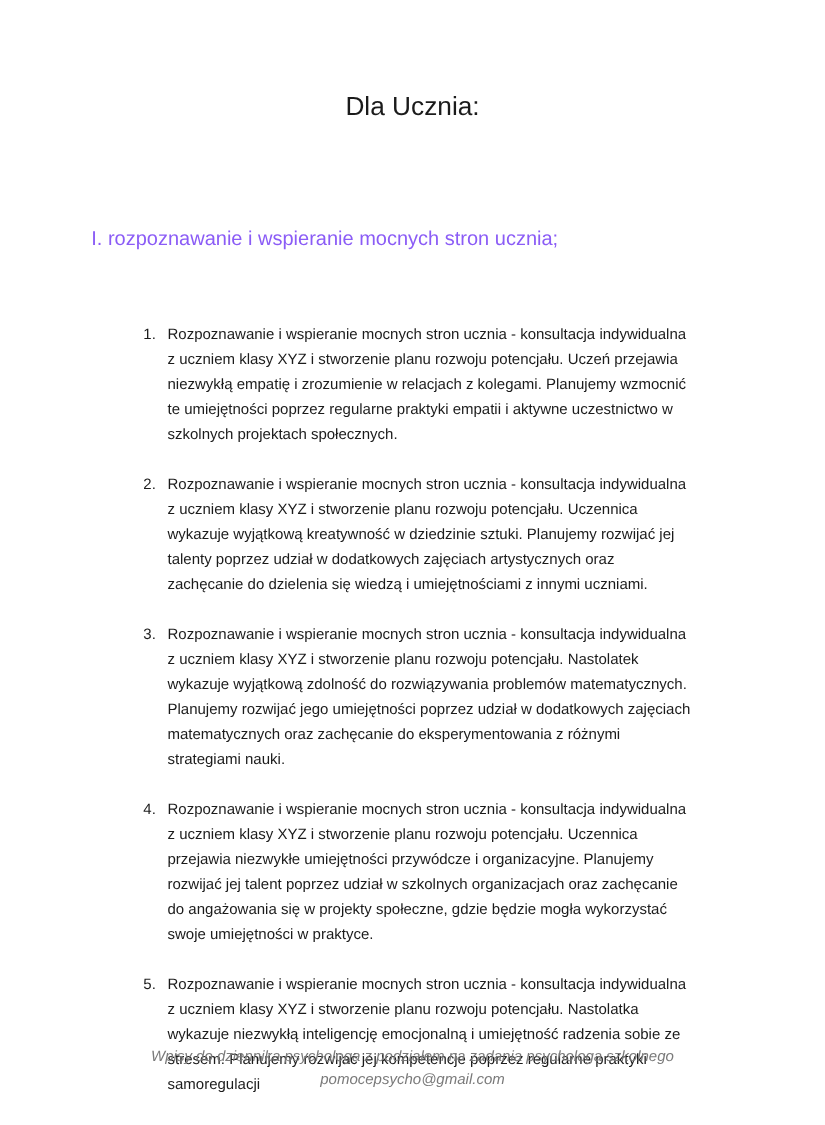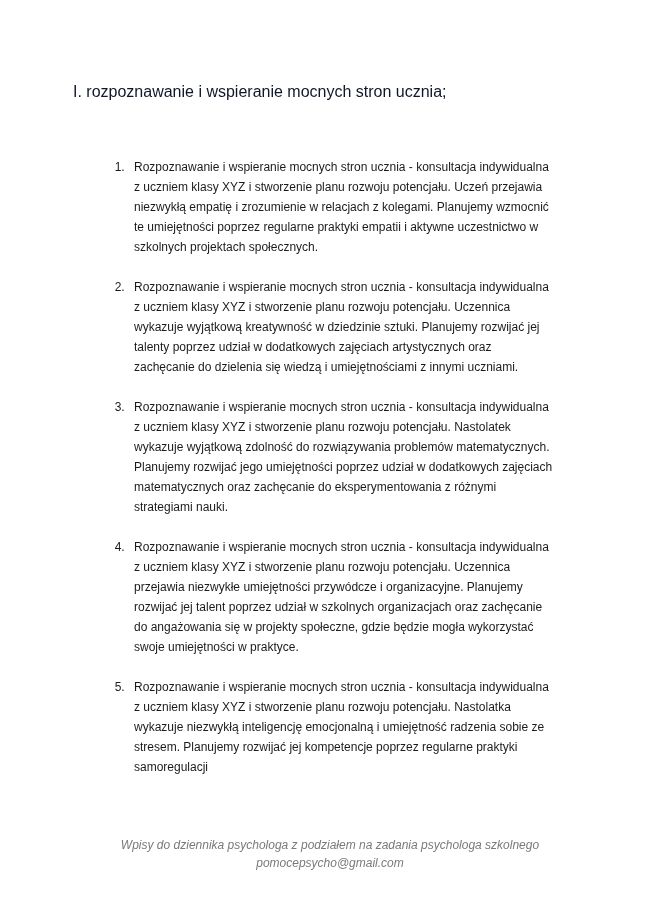--- a/index.html
+++ b/index.html
@@ -26,21 +26,21 @@
     color: #1b1b1b;
   }
   .section-heading {
     margin: 0;
     margin-top: 81px;
     padding-left: 73px;
     padding-right: 60px;
     font-size: 16px;
     line-height: 21px;
     font-weight: 400;
-    color: #0f172a;
+    color: #8b5cf6;
   }
   ol.numbered-list {
     margin: 16px;
     margin-top: 55px;
     padding: 0 90px 0 112px;
     list-style: decimal outside;
     font-size: 12px;
     line-height: 20px;
     color: #1b1b1b;
   }
@@ -58,20 +58,21 @@
     font-size: 12px;
     line-height: 18px;
     color: #7a7a7a;
   }
 </style>
 </head>
 <body>
 
 <div class="page">
 
+  <h1 class="doc-title">Dla Ucznia:</h1>
 
   <h2 class="section-heading">I. rozpoznawanie i wspieranie mocnych stron ucznia;</h2>
 
   <ol class="numbered-list">
       <li>Rozpoznawanie i wspieranie mocnych stron ucznia - konsultacja indywidualna z uczniem klasy XYZ i stworzenie planu rozwoju potencjału. Uczeń przejawia niezwykłą empatię i zrozumienie w relacjach z kolegami. Planujemy wzmocnić te umiejętności poprzez regularne praktyki empatii i aktywne uczestnictwo w szkolnych projektach społecznych.</li>
       <li>Rozpoznawanie i wspieranie mocnych stron ucznia - konsultacja indywidualna z uczniem klasy XYZ i stworzenie planu rozwoju potencjału. Uczennica wykazuje wyjątkową kreatywność w dziedzinie sztuki. Planujemy rozwijać jej talenty poprzez udział w dodatkowych zajęciach artystycznych oraz zachęcanie do dzielenia się wiedzą i umiejętnościami z innymi uczniami.</li>
       <li>Rozpoznawanie i wspieranie mocnych stron ucznia - konsultacja indywidualna z uczniem klasy XYZ i stworzenie planu rozwoju potencjału. Nastolatek wykazuje wyjątkową zdolność do rozwiązywania problemów matematycznych. Planujemy rozwijać jego umiejętności poprzez udział w dodatkowych zajęciach matematycznych oraz zachęcanie do eksperymentowania z różnymi strategiami nauki.</li>
       <li>Rozpoznawanie i wspieranie mocnych stron ucznia - konsultacja indywidualna z uczniem klasy XYZ i stworzenie planu rozwoju potencjału. Uczennica przejawia niezwykłe umiejętności przywódcze i organizacyjne. Planujemy rozwijać jej talent poprzez udział w szkolnych organizacjach oraz zachęcanie do angażowania się w projekty społeczne, gdzie będzie mogła wykorzystać swoje umiejętności w praktyce.</li>
       <li>Rozpoznawanie i wspieranie mocnych stron ucznia - konsultacja indywidualna z uczniem klasy XYZ i stworzenie planu rozwoju potencjału. Nastolatka wykazuje niezwykłą inteligencję emocjonalną i umiejętność radzenia sobie ze stresem. Planujemy rozwijać jej kompetencje poprzez regularne praktyki samoregulacji</li>
     </ol>

